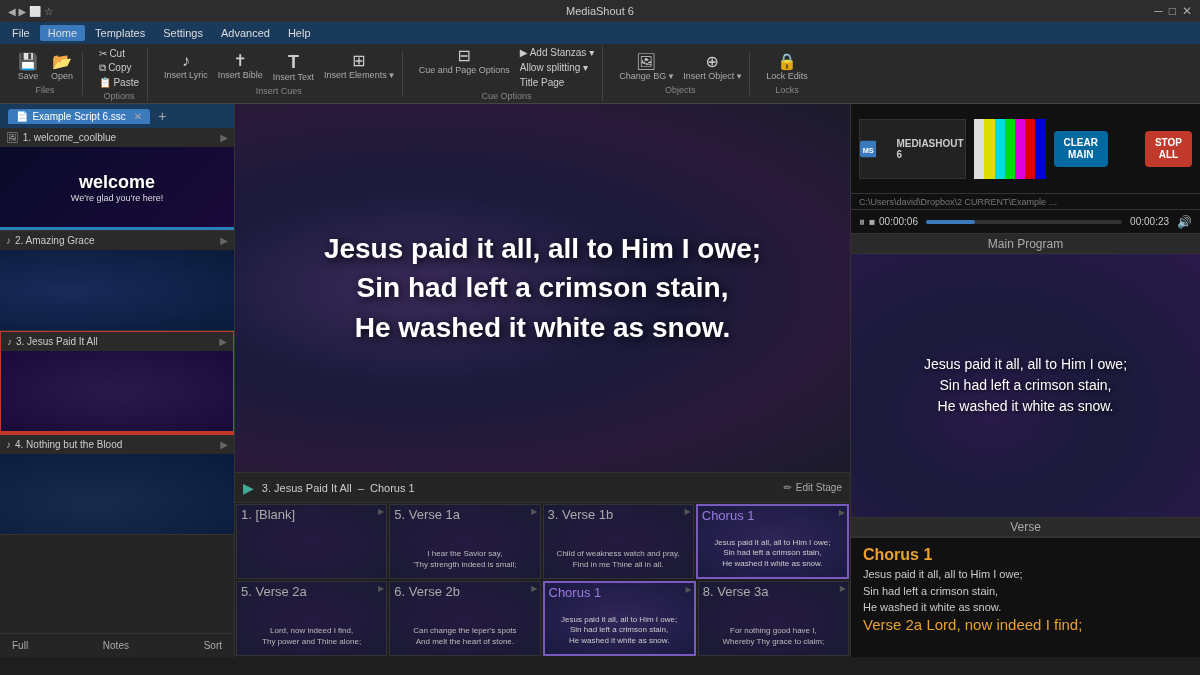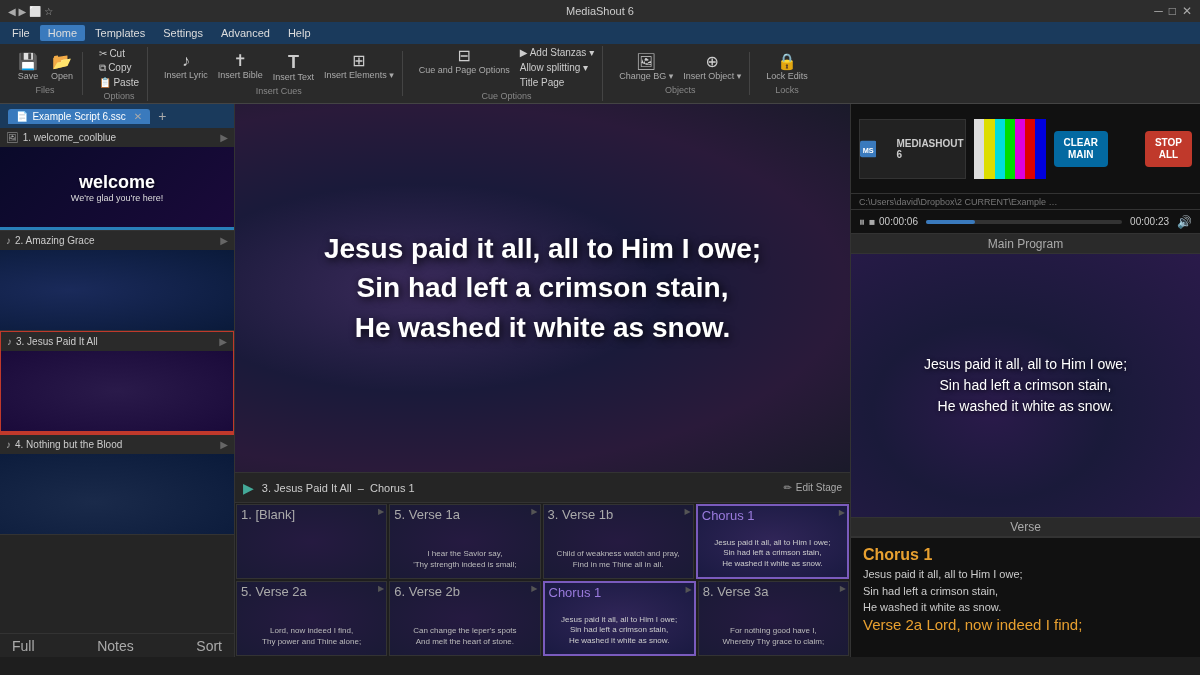--- a/index.html
+++ b/index.html
@@ -43,21 +43,21 @@
     .cue-thumb { width: 100%; height: 80px; background: linear-gradient(135deg, #1a1a3a 0%, #2a1a4a 50%, #1a2a4a 100%); position: relative; overflow: hidden; display: flex; align-items: center; justify-content: center; }
     .cue-thumb.welcome { background: linear-gradient(135deg, #0a0a2a 0%, #1a0a3a 100%); }
     .cue-thumb.amazing-grace { background: linear-gradient(135deg, #1a1a3a 0%, #0a2a4a 100%); }
     .cue-thumb.jesus-paid { background: linear-gradient(135deg, #1a0a2a 0%, #2a1a4a 100%); }
     .cue-thumb.nothing { background: linear-gradient(135deg, #0a1a3a 0%, #1a2a3a 100%); }
     .cue-thumb-text { color: #fff; font-size: 18px; font-weight: bold; text-align: center; text-shadow: 1px 1px 3px rgba(0,0,0,0.8); }
     .cue-thumb-subtitle { color: #ddd; font-size: 9px; text-align: center; }
     .cue-bottom-bar { height: 3px; background: #c0392b; }
     .cue-bottom-bar.blue { background: #2980b9; }
     #left-footer { height: 24px; background: #252525; display: flex; align-items: center; justify-content: space-between; padding: 0 8px; border-top: 1px solid #333; }
-    .footer-btn { font-size: 14px; color: #aaa; cursor: pointer; padding: 2px 4px; }
+    .footer-btn { font-size: 10px; color: #aaa; cursor: pointer; padding: 2px 4px; }
 
     
     #center-panel { flex: 1; display: flex; flex-direction: column; background: #1a1a1a; }
     #preview-area { flex: 1; position: relative; background: #111; display: flex; align-items: center; justify-content: center; overflow: hidden; }
     .preview-bg { width: 100%; height: 100%; background: radial-gradient(ellipse at 30% 50%, #3a2a5a 0%, #1a1a3a 40%, #2a1a3a 70%, #1a1a2a 100%); display: flex; align-items: center; justify-content: center; }
     .preview-text { text-align: center; color: #fff; text-shadow: 2px 2px 8px rgba(0,0,0,0.9); }
     .preview-text h2 { font-size: 28px; font-weight: bold; line-height: 1.4; }
     #cue-strip { height: 185px; background: #1e1e1e; border-top: 1px solid #333; overflow: hidden; }
     #cue-strip-header { height: 30px; background: #252525; display: flex; align-items: center; padding: 0 8px; gap: 8px; border-bottom: 1px solid #333; }
     .play-btn { color: #4a9; font-size: 14px; cursor: pointer; }

